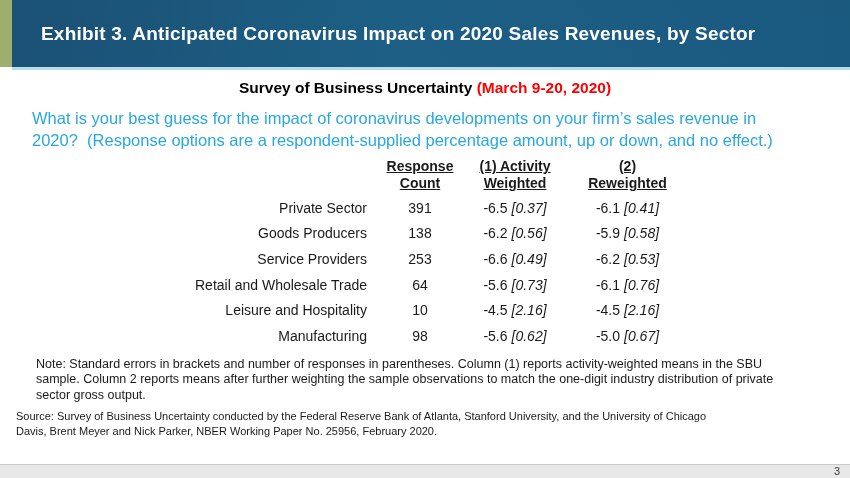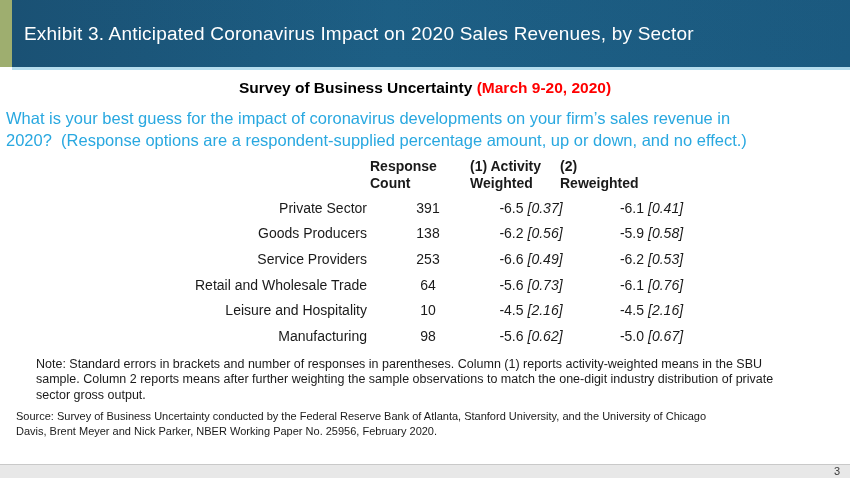--- a/index.html
+++ b/index.html
@@ -29,38 +29,38 @@
     height: 67px;
     background: linear-gradient(180deg, #1A527412 , #00000000), linear-gradient(90deg, #1A5174 0%, #1D5F85 45%, #1B5A80 100%);
     background-color: #1C5A7F;
     border-bottom: 3px solid #B5DDEE;
     display: flex;
     align-items: center;
   }
   .slide-title {
     color: #ffffff;
     font-size: 19px;
-    font-weight: normal;
-    padding-left: 12px;
+    font-weight: bold;
+    padding-left: 29px;
     letter-spacing: 0.2px;
   }
   
   .survey-heading {
     position: absolute;
     top: 79px; left: 0; right: 0;
     text-align: center;
     font-size: 15.5px;
     font-weight: bold;
     color: #000000;
   }
   .survey-heading .date { color: #FF0000; }
   
   .question {
     position: absolute;
-    top: 107px; left: 6px; right: 8px;
+    top: 107px; left: 32px; right: 8px;
     color: #29A8E0;
     font-size: 16.5px;
     line-height: 22px;
   }
   .question div { white-space: pre-wrap; }
   
   .tbl {
     position: absolute;
     top: 158px; left: 0;
     width: 700px;
@@ -68,24 +68,26 @@
     color: #1a1a1a;
   }
   .trow {
     display: grid;
     grid-template-columns: 370px 100px 90px 135px;
     align-items: center;
   }
   .thead { margin-bottom: 3px; }
   .thead .cell {
     font-weight: bold;
+    text-align: center;
     white-space: pre-line;
     line-height: 17px;
-  }
-  .tbody-row { height: 25.6px; gap: 8px; }
+    text-decoration: underline;
+  }
+  .tbody-row { height: 25.6px; }
   .cell-label { text-align: right; padding-right: 3px; }
   .cell-center { text-align: center; }
   .se { font-style: italic; margin-left: 4px; text-align: center; }
   
   .note {
     position: absolute;
     top: 357px; left: 36px; right: 10px;
     font-size: 12.5px;
     line-height: 15.3px;
     color: #1a1a1a;

